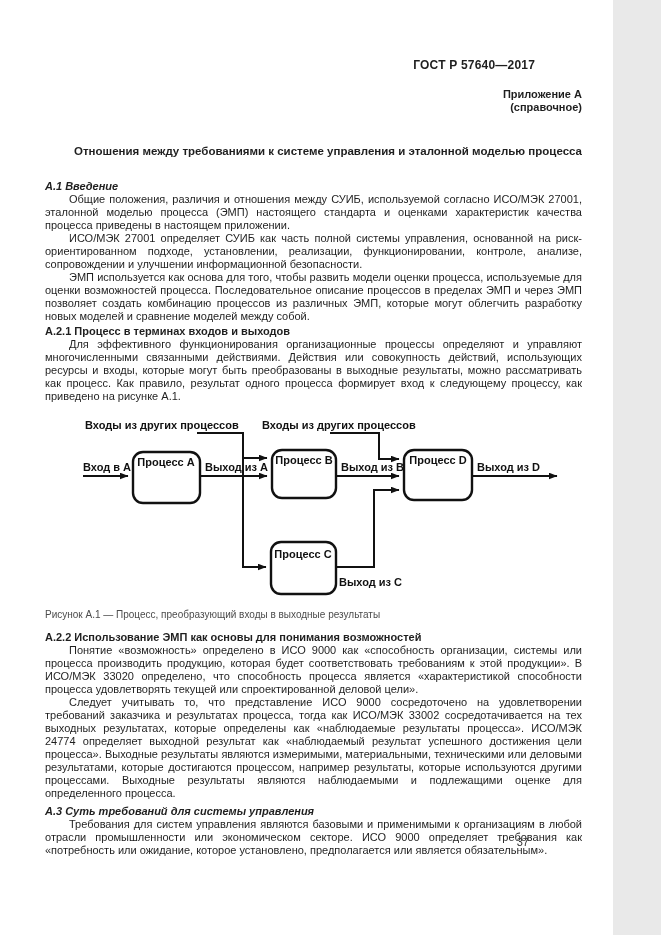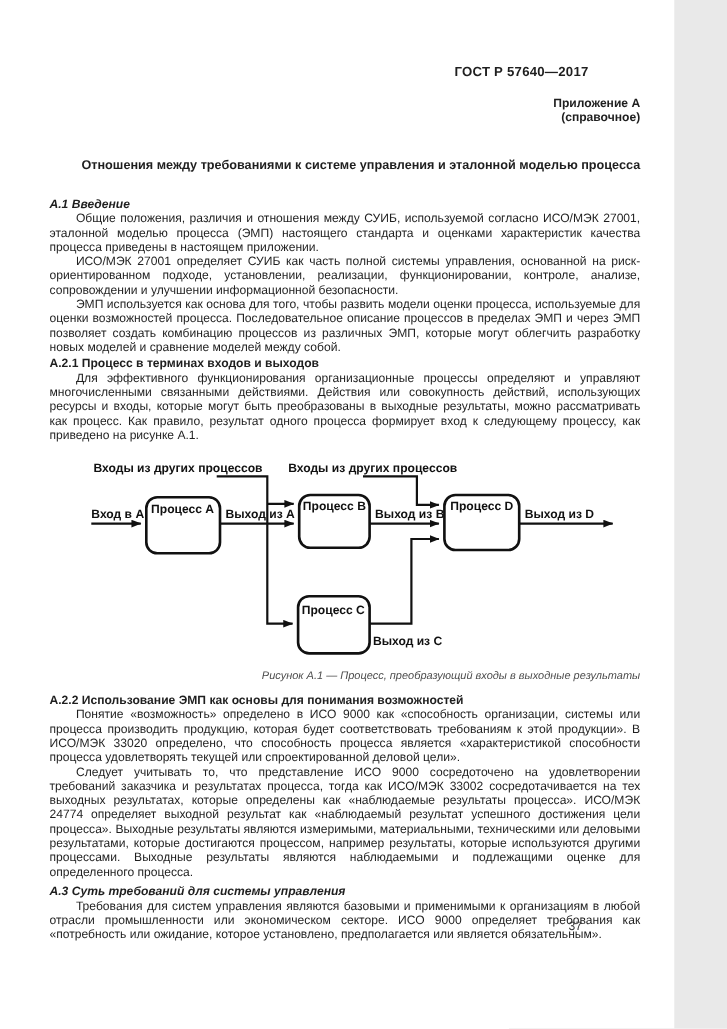--- a/index.html
+++ b/index.html
@@ -27,22 +27,22 @@
   h3.sec { margin-top:21px; font-size:11px; line-height:13px; font-weight:bold;font-style:italic; }
   h3.sec.mid { margin-top:5px; }
   h4.sub { margin-top:2px; font-size:11px; line-height:13px; font-weight:bold; }
   h4.sub.after-fig { margin-top:10px; }
   p.body {
     font-size:11px; line-height:13px;
     text-align:justify; text-indent:24px;
   }
   .figure-wrap { margin-top:12px; height:190px; }
   .figure-caption {
-    margin-top:4px; text-align:right;
-    font-size:10px; line-height:12px; color:#4c4c4c;font-style:italic;
+    margin-top:4px; text-align:left;
+    font-size:10px; line-height:12px; color:#4c4c4c;
   }
   .page-number {
     position:absolute; top:836px; right:84px;
     font-size:11px; color:#333;
   }
   svg text { font-family:"Liberation Sans", sans-serif; font-size:11px; font-weight:bold; fill:#111; }
   svg .conn { stroke:#111; stroke-width:2; fill:none; }
   svg .pbox { stroke:#111; stroke-width:2.4; fill:#ffffff; }
 </style>
 </head>

